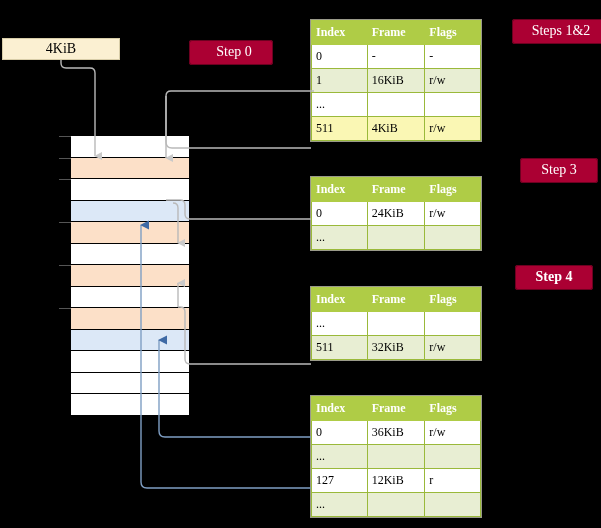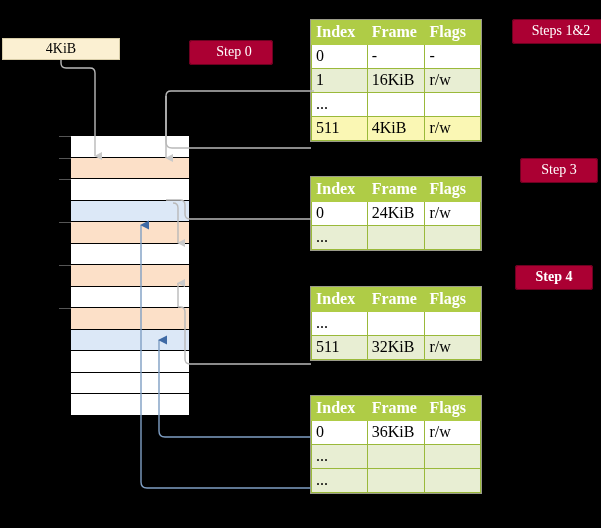--- a/index.html
+++ b/index.html
@@ -78,21 +78,21 @@
     position: absolute;
     border-collapse: collapse;
     border-spacing: 0;
     background: #ffffff;
     box-sizing: border-box;
     box-shadow: 0 0 0 1px #9a9a8a;
   }
   .ptable td, .ptable th {
     box-sizing: border-box;
     border: 1px solid #9ab93a;
-    font-size: 16px;
+    font-size: 12px;
     padding: 2px 4px 3px 4px;
     height: 24px;
     line-height: 18px;
     text-align: left;
     vertical-align: middle;
     white-space: nowrap;
     overflow: hidden;
   }
   .ptable th {
     background: #AFCC46;
@@ -232,20 +232,25 @@
         <tbody>
           <tr class="row-white">
             <td class="col-index">0</td>
             <td class="col-frame">36KiB</td>
             <td class="col-flags">r/w</td>
           </tr>
           <tr class="row-tint">
             <td class="col-index">...</td>
             <td class="col-frame"></td>
             <td class="col-flags"></td>
+          </tr>
+          <tr class="row-white">
+            <td class="col-index">127</td>
+            <td class="col-frame">12KiB</td>
+            <td class="col-flags">r</td>
           </tr>
           <tr class="row-tint">
             <td class="col-index">...</td>
             <td class="col-frame"></td>
             <td class="col-flags"></td>
           </tr>
         </tbody>
       </table>
     </div>
 

